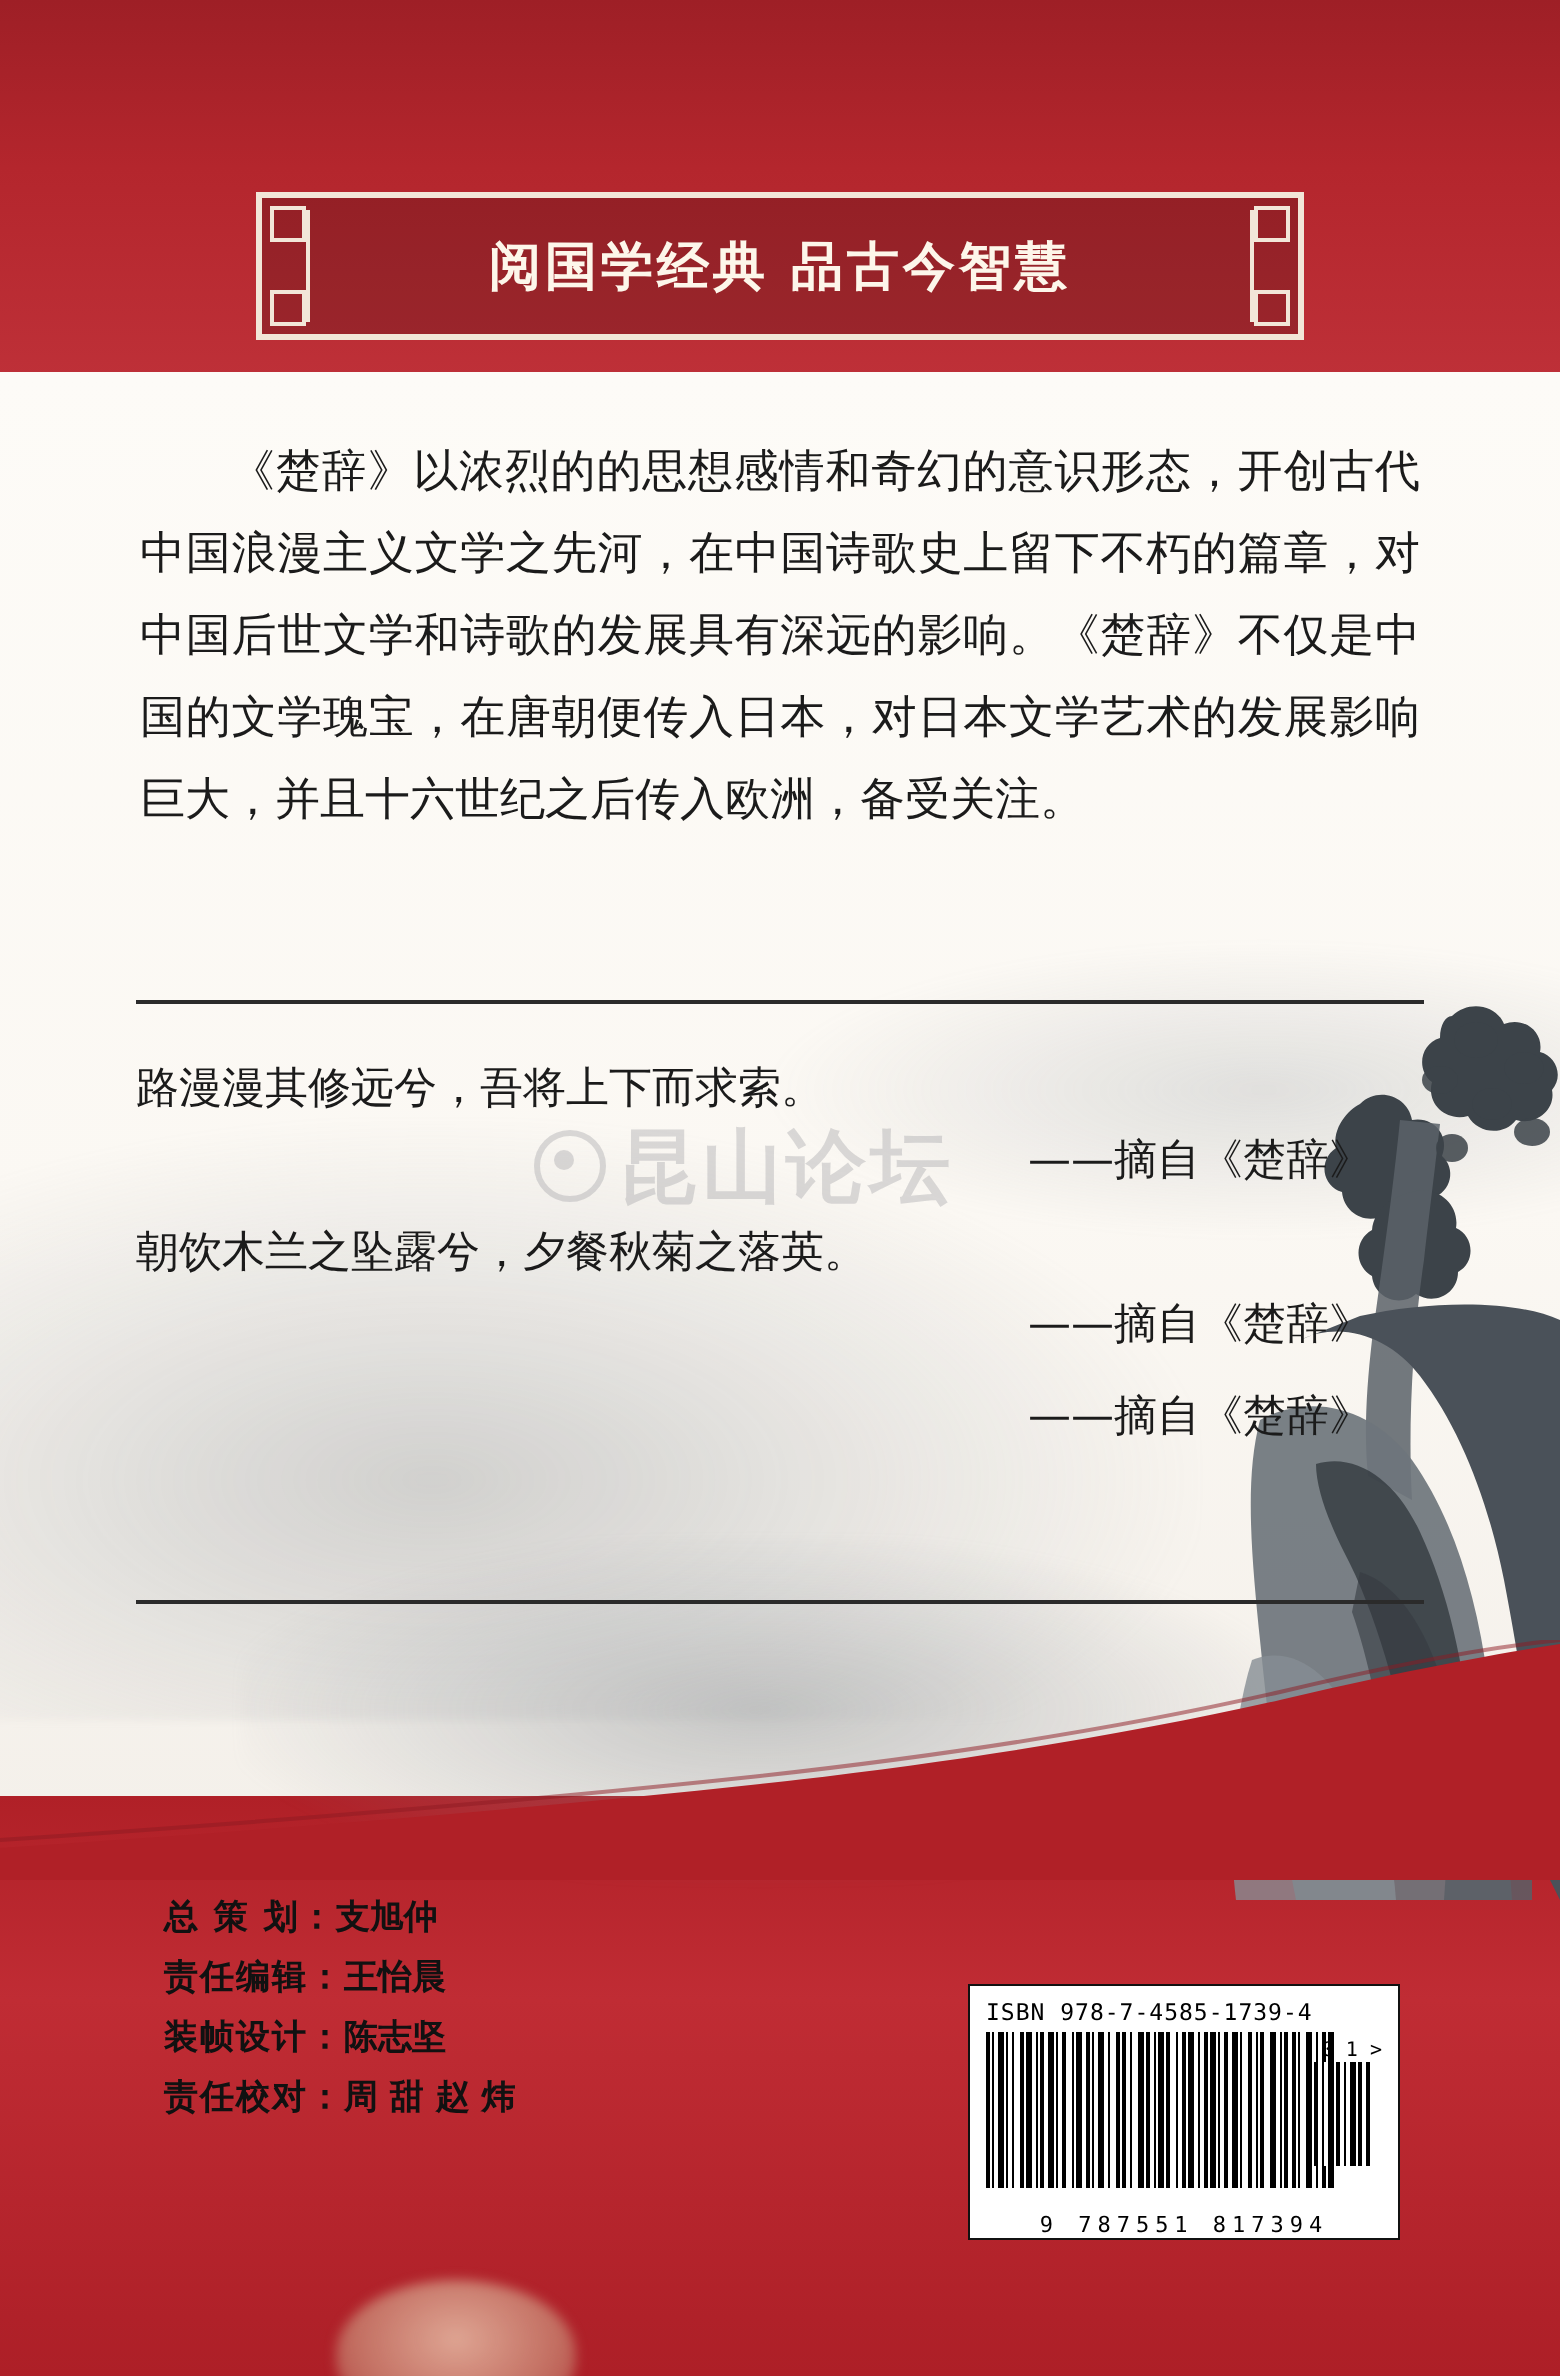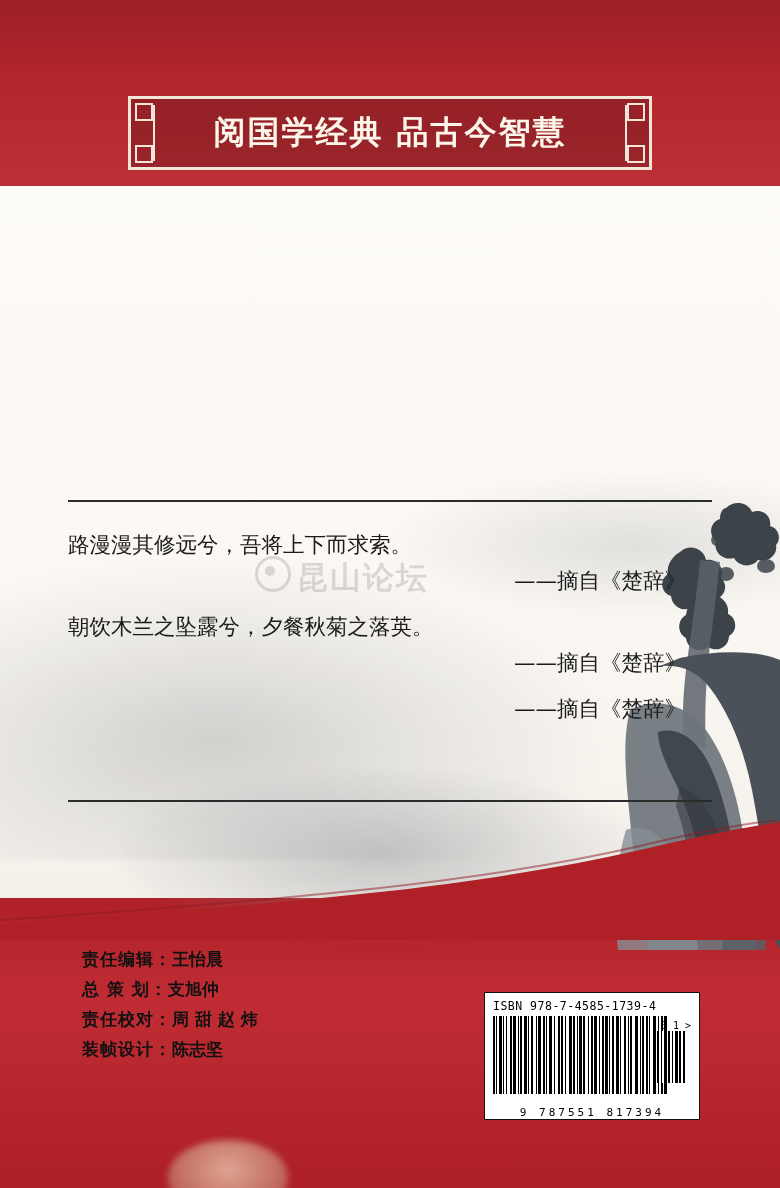--- a/index.html
+++ b/index.html
@@ -84,21 +84,21 @@
     position: absolute;
     left: 22px; top: 6px; right: 22px; bottom: 6px;
     border-left: 2px solid #f2e6d8;
     border-right: 2px solid #f2e6d8;
     display: flex;
     align-items: center;
     justify-content: center;
   }
   .banner-title {
     color: #fdf6ea;
-    font-size: 32px;
+    font-size: 26px;
     font-weight: bold;
     letter-spacing: 2px;
     font-family: "DejaVu Serif", "Liberation Serif", serif;
     white-space: nowrap;
   }
   .banner-corner {
     position: absolute;
     width: 14px; height: 14px;
     border: 2px solid #f2e6d8;
   }
@@ -145,22 +145,22 @@
   .quote-line { white-space: nowrap; }
   .quote-src {
     text-align: right;
     padding-right: 26px;
     margin-top: 2px;
   }
 
   
   .watermark {
     position: absolute;
-    left: 255px; top: 556px;
-    font-size: 31px;
+    left: 267px; top: 556px;
+    font-size: 40px;
     font-weight: bold;
     color: rgba(150,150,155,0.33);
     letter-spacing: 2px;
     font-family: Liberation Serif, serif;
     white-space: nowrap;
     pointer-events: none;
   }
   .watermark .wm-mark {
     display: inline-block;
     width: 30px; height: 30px;
@@ -312,20 +312,21 @@
   <div class="banner">
     <span class="banner-corner bc-tl"></span>
     <span class="banner-corner bc-tr"></span>
     <span class="banner-corner bc-bl"></span>
     <span class="banner-corner bc-br"></span>
     <div class="banner-inner">
       <div class="banner-title">阅国学经典  品古今智慧</div>
     </div>
   </div>
 
+  <div class="blurb">《楚辞》以浓烈的的思想感情和奇幻的意识形态，开创古代中国浪漫主义文学之先河，在中国诗歌史上留下不朽的篇章，对中国后世文学和诗歌的发展具有深远的影响。《楚辞》不仅是中国的文学瑰宝，在唐朝便传入日本，对日本文学艺术的发展影响巨大，并且十六世纪之后传入欧洲，备受关注。</div>
 
   <div class="rule rule-top"></div>
   <div class="rule rule-bottom"></div>
 
   <div class="quotes">
     <div class="quote-block">
       <div class="quote-line">路漫漫其修远兮，吾将上下而求索。</div>
       <div class="quote-src">——摘自《楚辞》</div>
     </div>
     <div class="quote-block">
@@ -336,30 +337,30 @@
       <div class="quote-src">——摘自《楚辞》</div>
     </div>
   </div>
 
   <div class="watermark">
     <span class="wm-mark"></span><span>昆山论坛</span>
   </div>
 
   <div class="credits">
     <div class="credit-row">
+      <span class="credit-label">总 策 划：</span><span>支旭仲</span>
+    </div>
+    <div class="credit-row">
       <span class="credit-label">责任编辑：</span><span>王怡晨</span>
     </div>
     <div class="credit-row">
-      <span class="credit-label">总 策 划：</span><span>支旭仲</span>
+      <span class="credit-label">装帧设计：</span><span>陈志坚</span>
     </div>
     <div class="credit-row">
       <span class="credit-label">责任校对：</span><span>周 甜 赵 炜</span>
-    </div>
-    <div class="credit-row">
-      <span class="credit-label">装帧设计：</span><span>陈志坚</span>
     </div>
   </div>
 
   <div class="barcode-box">
     <div class="isbn-text">ISBN 978-7-4585-1739-4</div>
     <div class="barcode-area">
       <div class="bars">
         <i style="width:2px"></i>
           <i style="width:1px;background:#fff"></i>
           <i style="width:1px"></i>

